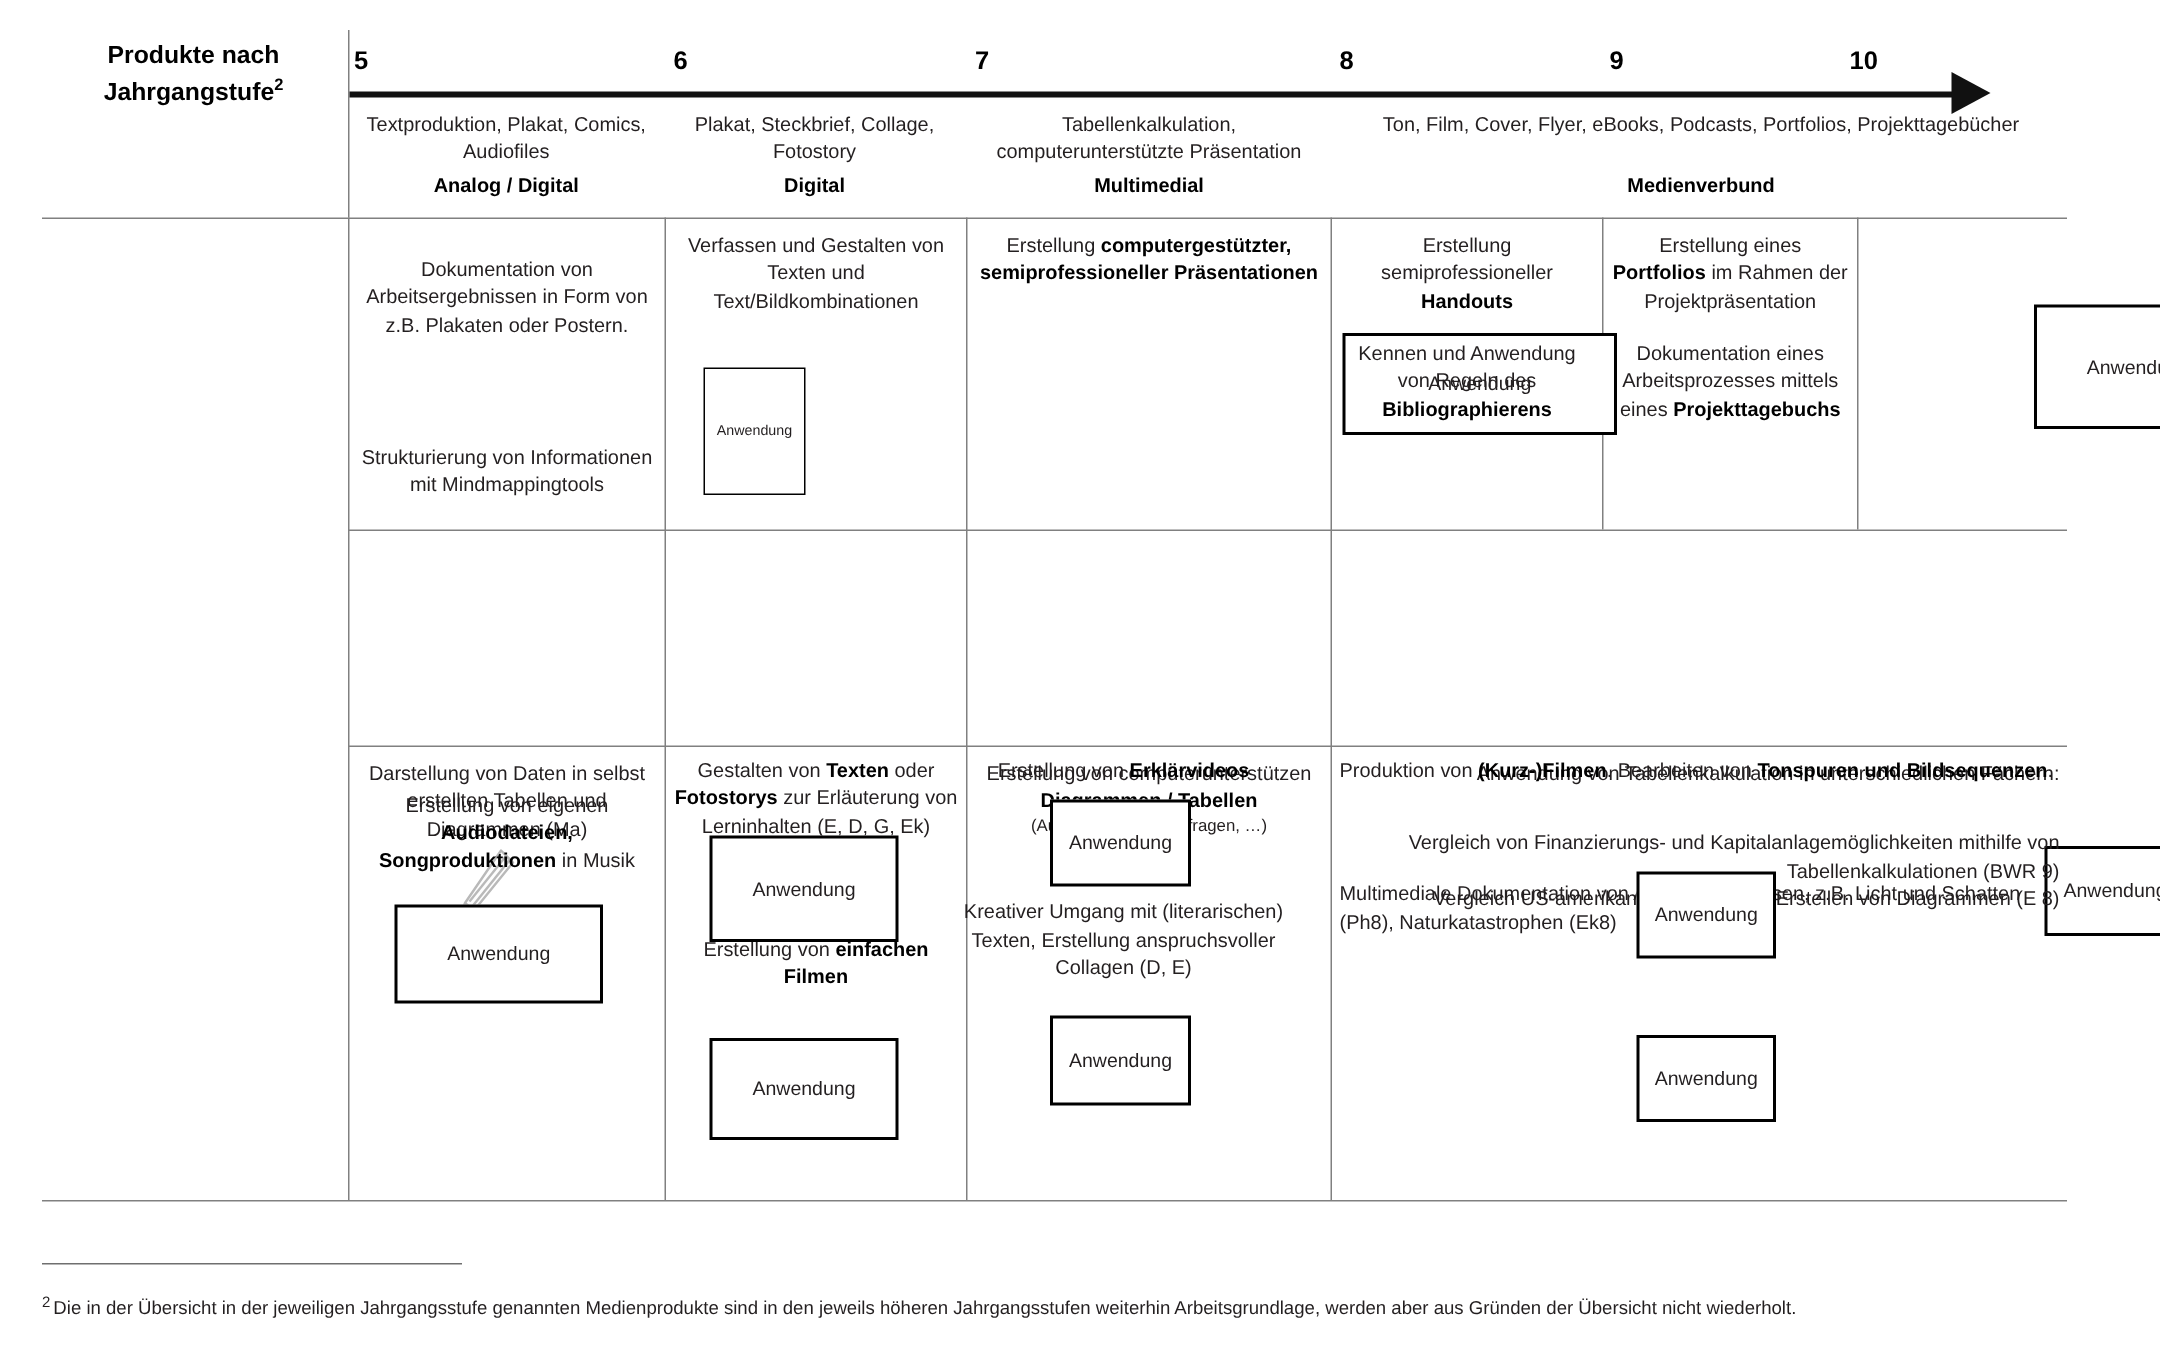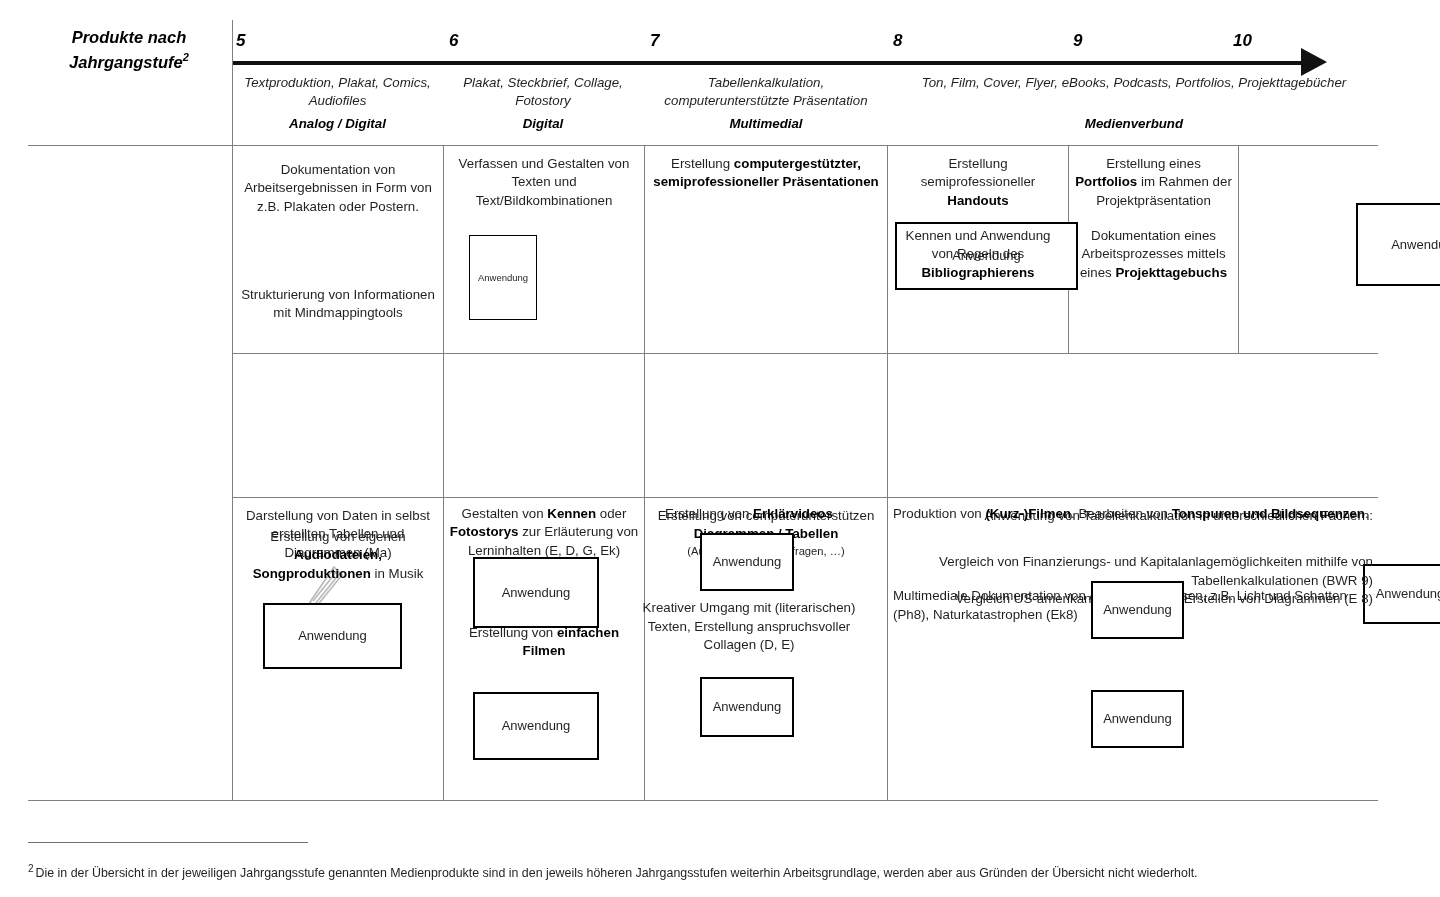--- a/index.html
+++ b/index.html
@@ -14,21 +14,21 @@
     position: relative;
     overflow: hidden;
   }
 
   
   #page { position: absolute; inset: 0; }
 
   
   #header-band {
     position: absolute;
-    left: 0; top: 0; width: 1416px; height: 145px; font-style: italic;
+    left: 0; top: 0; width: 1416px; height: 145px;
   }
   #row-label {
     position: absolute;
     left: 30px; top: 26px; width: 198px;
     font-size: 16.5px; font-weight: bold; line-height: 1.45;
     text-align: center; color: #000;
   }
   #row-label sup { font-size: 11px; vertical-align: super; }
 
   
@@ -169,21 +169,21 @@
     <div class="hline" style="left:28px;  top:655px; width:1350px;"></div>
 
     <div class="vline" style="left:232px;  top:0px; height:655px;"></div>
     <div class="vline" style="left:443px;  top:0px; height:655px;"></div>
     <div class="vline" style="left:644px;  top:0px; height:655px;"></div>
     <div class="vline" style="left:887px;  top:0px; height:655px;"></div>
 
     <div class="vline" style="left:1068px; top:0px; height:208px;"></div>
     <div class="vline" style="left:1238px; top:0px; height:208px;"></div>
 
-    <div class="cell center" style="left:233px; top:10px; width:210px; height:204px;">
+    <div class="cell center" style="left:233px; top:20px; width:210px; height:204px;">
       <div>Dokumentation von Arbeitsergebnissen in Form von z.B. Plakaten oder Postern.</div>
       <div class="anw tiny" style="left:236px; top:80px; width:68px; height:85px;">Anwendung</div>
       <div style="margin-top:70px;">Strukturierung von Informationen mit Mindmappingtools</div>
     </div>
 
     <div class="cell center" style="left:444px; top:4px; width:200px; height:204px;">
       <div>Verfassen und Gestalten von Texten und Text/Bildkombinationen</div>
       <div class="anw" style="left:451px; top:73px; width:183px; height:68px;">Anwendung</div>
     </div>
 
@@ -231,21 +231,21 @@
       <div style="margin-top:28px;">Vergleich von Finanzierungs- und Kapitalanlagemöglichkeiten mithilfe von Tabellenkalkulationen (BWR 9)</div>
       <div>Vergleich US-amerikanischer Staaten, Erstellen von Diagrammen (E 8)</div>
     </div>
 
     <div class="cell center" style="left:233px; top:356px; width:210px; height:298px; top:381px;">
       <div style="margin-top:-4px;"><span>Erstellung von eigenen </span><b>Audiodateien, Songproduktionen</b><span> in Musik</span></div>
       <div class="anw" style="left:30px; top:77px; width:139px; height:66px;">Anwendung</div>
     </div>
 
     <div class="cell center" style="left:444px; top:354px; width:200px; height:300px;">
-      <div><span>Gestalten von </span><b>Kennen</b><span> oder </span><b>Fotostorys</b><span> zur Erläuterung von Lerninhalten (E, D, G, Ek)</span></div>
+      <div><span>Gestalten von </span><b>Texten</b><span> oder </span><b>Fotostorys</b><span> zur Erläuterung von Lerninhalten (E, D, G, Ek)</span></div>
       <div class="anw" style="left:29px; top:58px; width:126px; height:71px;">Anwendung</div>
       <div style="margin-top:64px;"><span>Erstellung von </span><b>einfachen Filmen</b></div>
       <div class="anw" style="left:29px; top:193px; width:126px; height:68px;">Anwendung</div>
     </div>
 
     <div class="cell center" style="left:628px; top:354px; width:242px; height:384px;">
       <div><span>Erstellung von </span><b>Erklärvideos</b></div>
       <div class="anw" style="left:72px; top:34px; width:94px; height:58px;">Anwendung</div>
       <div style="margin-top:76px;">Kreativer Umgang mit (literarischen) Texten, Erstellung anspruchsvoller Collagen  (D, E)</div>
       <div class="anw" style="left:72px; top:178px; width:94px; height:60px;">Anwendung</div>

